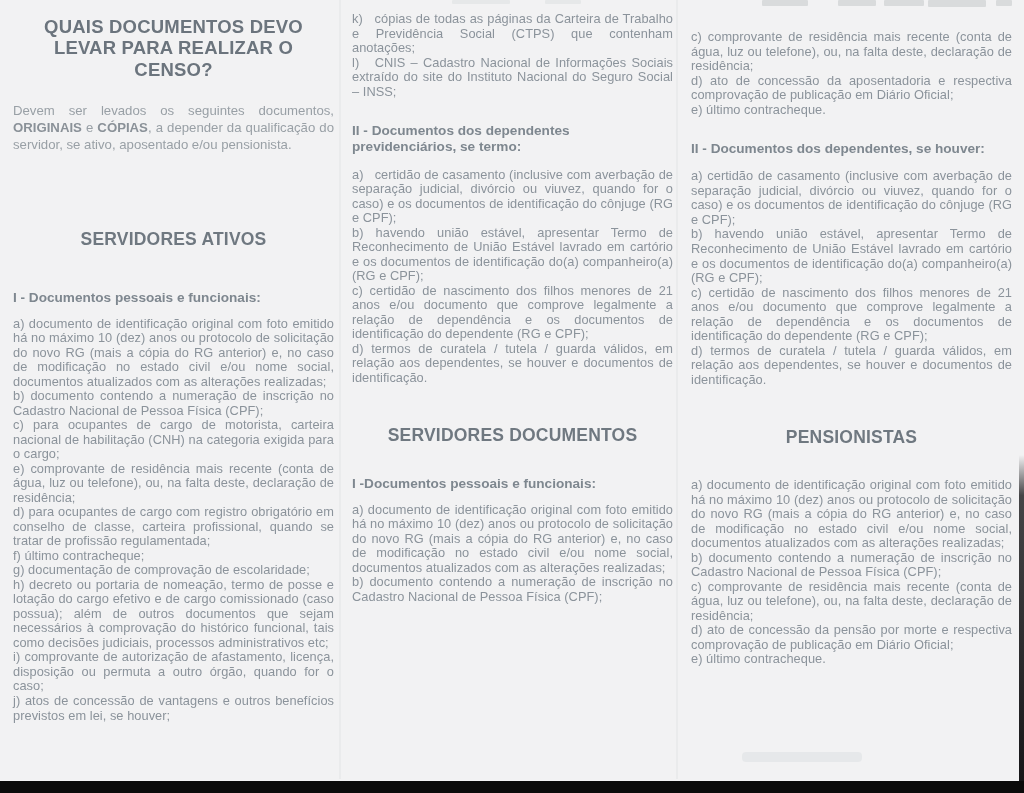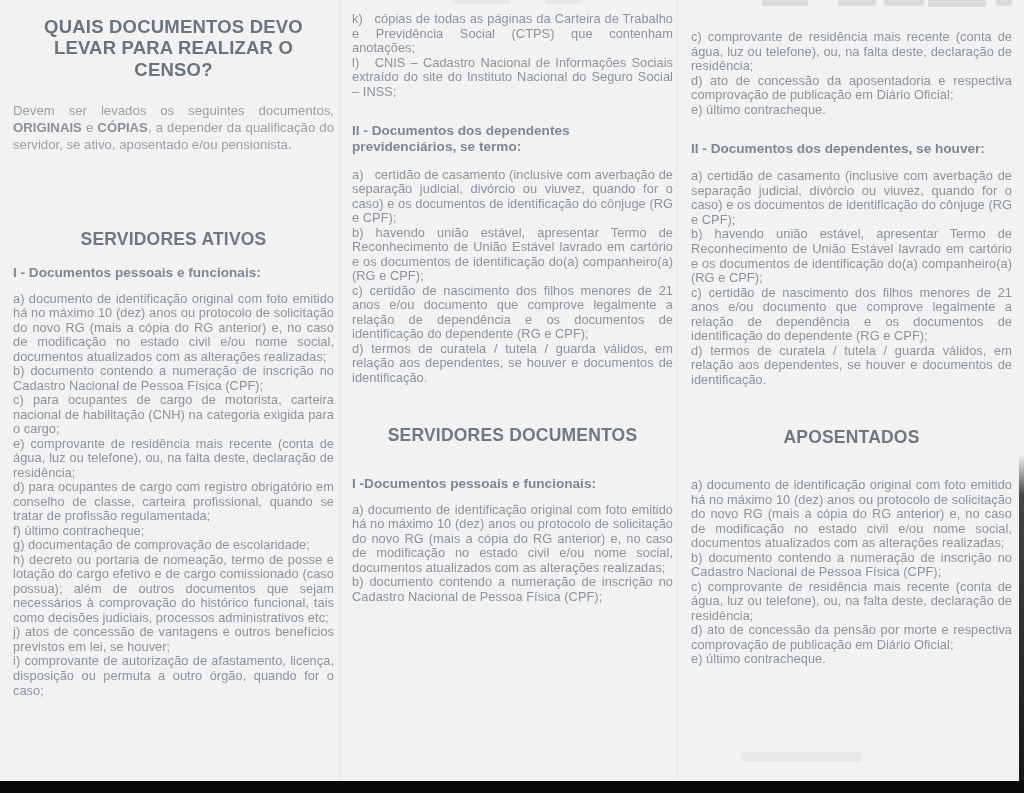--- a/index.html
+++ b/index.html
@@ -41,21 +41,21 @@
     color: #99a0a6;
     margin-bottom: 76px;
   }
   .intro strong { color: #8a9198; }
   .section-heading {
     font-size: 17.5px;
     font-weight: 700;
     text-align: center;
     color: #6f7880;
     letter-spacing: .2px;
-    margin-bottom: 15px;
+    margin-bottom: 40px;
   }
   .sub-heading {
     font-size: 13.6px;
     font-weight: 700;
     color: #7e878f;
     line-height: 1.2;
     margin-bottom: 10px;
   }
   .item {
     font-size: 12.8px;
@@ -110,22 +110,22 @@
       <p class="sub-heading">I - Documentos pessoais e funcionais:</p>
 
       <p class="item">a) documento de identificação original com foto emitido há no máximo 10 (dez) anos ou protocolo de solicitação do novo RG (mais a cópia do RG anterior) e, no caso de modificação no estado civil e/ou nome social, documentos atualizados com as alterações realizadas;</p>
       <p class="item">b) documento contendo a numeração de inscrição no Cadastro Nacional de Pessoa Física (CPF);</p>
       <p class="item">c) para ocupantes de cargo de motorista, carteira nacional de habilitação (CNH) na categoria exigida para o cargo;</p>
       <p class="item">e) comprovante de residência mais recente (conta de água, luz ou telefone), ou, na falta deste, declaração de residência;</p>
       <p class="item">d) para ocupantes de cargo com registro obrigatório em conselho de classe, carteira profissional, quando se tratar de profissão regulamentada;</p>
       <p class="item">f) último contracheque;</p>
       <p class="item">g) documentação de comprovação de escolaridade;</p>
       <p class="item">h) decreto ou portaria de nomeação, termo de posse e lotação do cargo efetivo e de cargo comissionado (caso possua); além de outros documentos que sejam necessários à comprovação do histórico funcional, tais como decisões judiciais, processos administrativos etc;</p>
+      <p class="item">i) comprovante de autorização de afastamento, licença, disposição ou permuta a outro órgão, quando for o caso;</p>
       <p class="item">j) atos de concessão de vantagens e outros benefícios previstos em lei, se houver;</p>
-      <p class="item">i) comprovante de autorização de afastamento, licença, disposição ou permuta a outro órgão, quando for o caso;</p>
     </div>
 
     <div class="col col-2">
       <p class="item">k)&nbsp;&nbsp;&nbsp;cópias de todas as páginas da Carteira de Trabalho e Previdência Social (CTPS) que contenham anotações;</p>
       <p class="item">l)&nbsp;&nbsp;&nbsp;CNIS – Cadastro Nacional de Informações Sociais extraído do site do Instituto Nacional do Seguro Social – INSS;</p>
 
       <p class="sub-heading gap-after-list">II - Documentos dos dependentes previdenciários, se termo:</p>
 
       <div class="gap-before-items"></div>
       <p class="item">a)&nbsp;&nbsp;&nbsp;certidão de casamento (inclusive com averbação de separação judicial, divórcio ou viuvez, quando for o caso) e os documentos de identificação do cônjuge (RG e CPF);</p>
@@ -146,21 +146,21 @@
       <p class="item">e) último contracheque.</p>
 
       <p class="sub-heading gap-after-list">II - Documentos dos dependentes, se houver:</p>
 
       <div class="gap-before-items"></div>
       <p class="item">a) certidão de casamento (inclusive com averbação de separação judicial, divórcio ou viuvez, quando for o caso) e os documentos de identificação do cônjuge (RG e CPF);</p>
       <p class="item">b) havendo união estável, apresentar Termo de Reconhecimento de União Estável lavrado em cartório e os documentos de identificação do(a) companheiro(a) (RG e CPF);</p>
       <p class="item">c) certidão de nascimento dos filhos menores de 21 anos e/ou documento que comprove legalmente a relação de dependência e os documentos de identificação do dependente (RG e CPF);</p>
       <p class="item">d) termos de curatela / tutela / guarda válidos, em relação aos dependentes, se houver e documentos de identificação.</p>
 
-      <h2 class="section-heading heading-block">APOSENTADOS</h2>
+      <h2 class="section-heading heading-block">PENSIONISTAS</h2>
 
       <p class="item">a) documento de identificação original com foto emitido há no máximo 10 (dez) anos ou protocolo de solicitação do novo RG (mais a cópia do RG anterior) e, no caso de modificação no estado civil e/ou nome social, documentos atualizados com as alterações realizadas;</p>
       <p class="item">b) documento contendo a numeração de inscrição no Cadastro Nacional de Pessoa Física (CPF);</p>
       <p class="item">c) comprovante de residência mais recente (conta de água, luz ou telefone), ou, na falta deste, declaração de residência;</p>
       <p class="item">d) ato de concessão da pensão por morte e respectiva comprovação de publicação em Diário Oficial;</p>
       <p class="item">e) último contracheque.</p>
     </div>
 
   </div>
 

